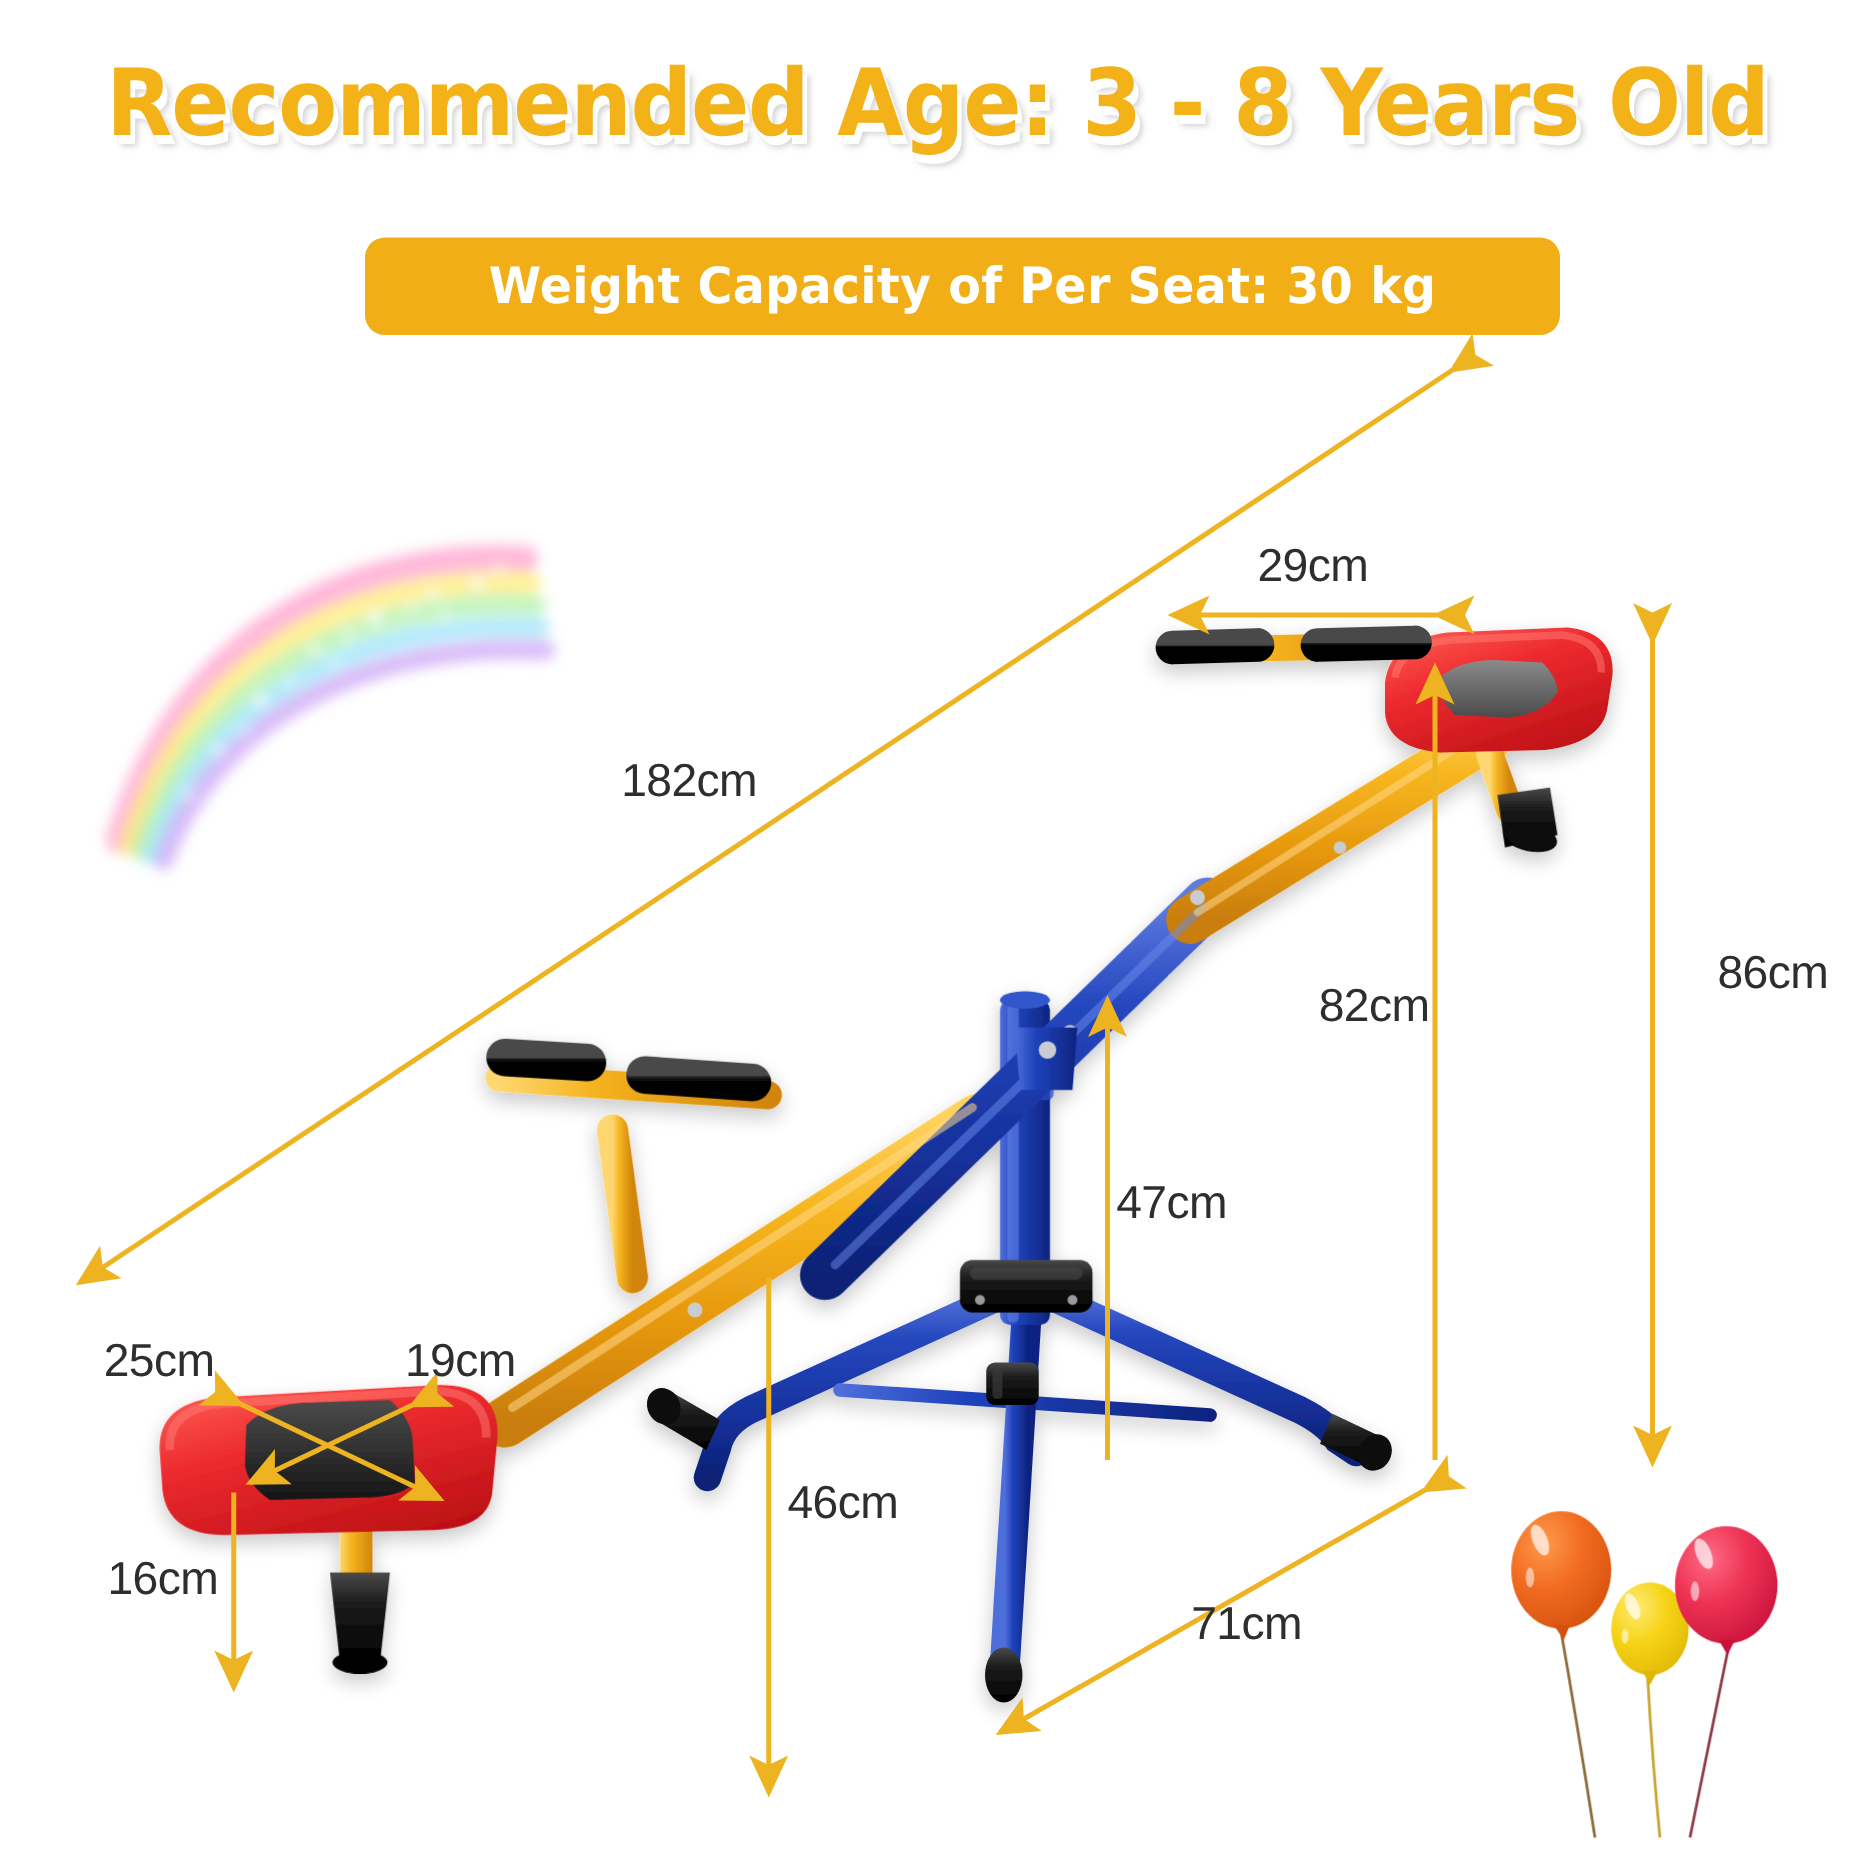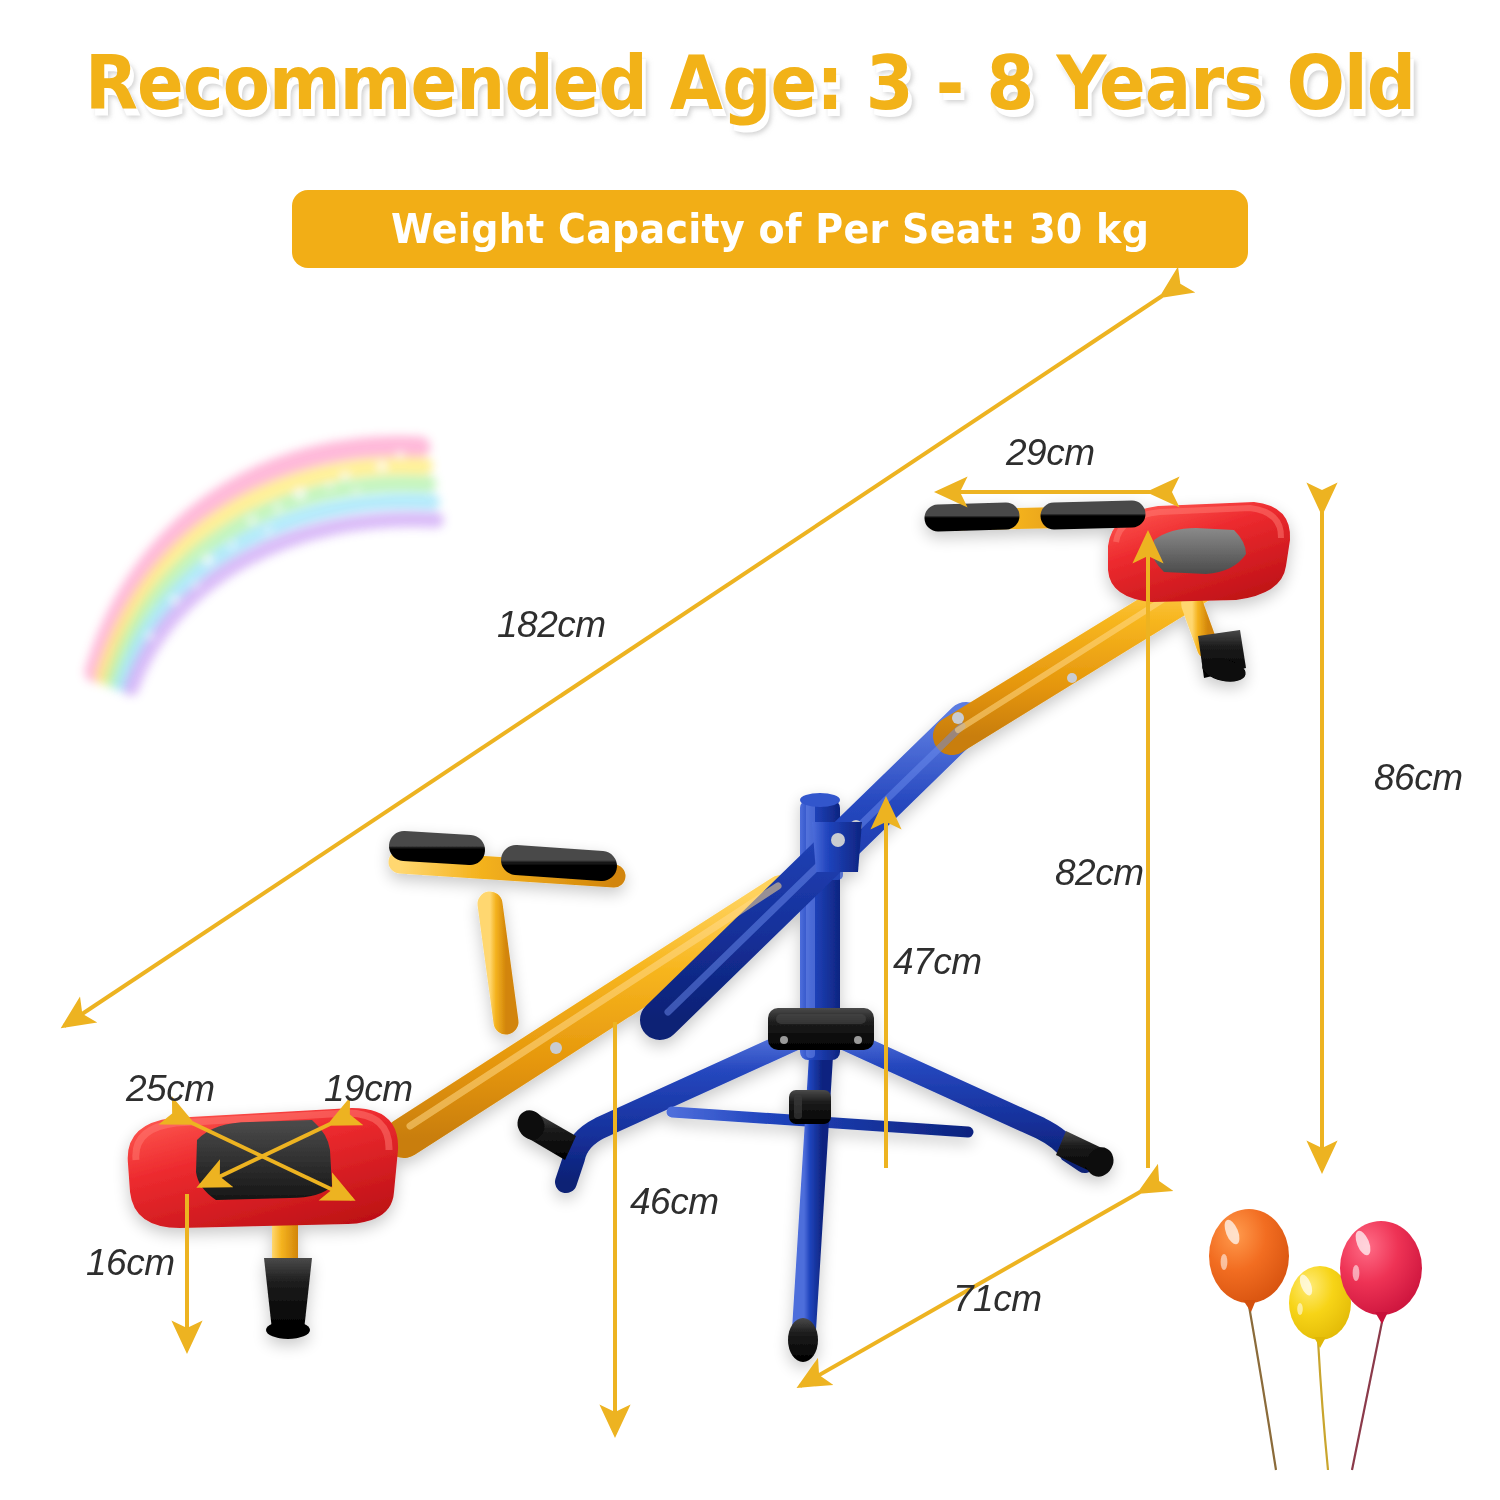--- a/index.html
+++ b/index.html
@@ -26,30 +26,30 @@
   .subtitle{
     color:#ffffff;font-size:40px;font-weight:bold;letter-spacing:.3px;
     font-family:"DejaVu Sans","Liberation Sans",sans-serif;
     transform:scaleX(0.95);white-space:nowrap;
   }
 
   
   .dim{
     position:absolute;color:#2e2e2e;font-size:37px;font-weight:500;
     font-family:"Liberation Sans","DejaVu Sans",sans-serif;
-    white-space:nowrap;letter-spacing:-.5px;font-style:italic;
+    white-space:nowrap;letter-spacing:-.5px;
   }
   .d182{left:497px;top:604px;}
   .d29 {left:1006px;top:432px;}
   .d86 {left:1338px;top:757px;margin-left:36px;}
-  .d82 {left:1055px;top:852px;}
+  .d82 {left:1055px;top:784px;}
   .d47 {left:893px;top:941px;text-align:center;}
   .d46 {left:630px;top:1181px;}
   .d71 {left:940px;top:1278px;margin-left:13px;}
-  .d25 {left:83px;top:1068px;margin-left:43px;}
+  .d25 {left:83px;top:1068px;}
   .d19 {left:324px;top:1068px;}
   .d16 {left:86px;top:1242px;}
 
   svg{position:absolute;left:0;top:0;}
   #artwork{width:1500px;height:1500px;}
 </style>
 </head>
 <body>
 
 <div id="stage">

